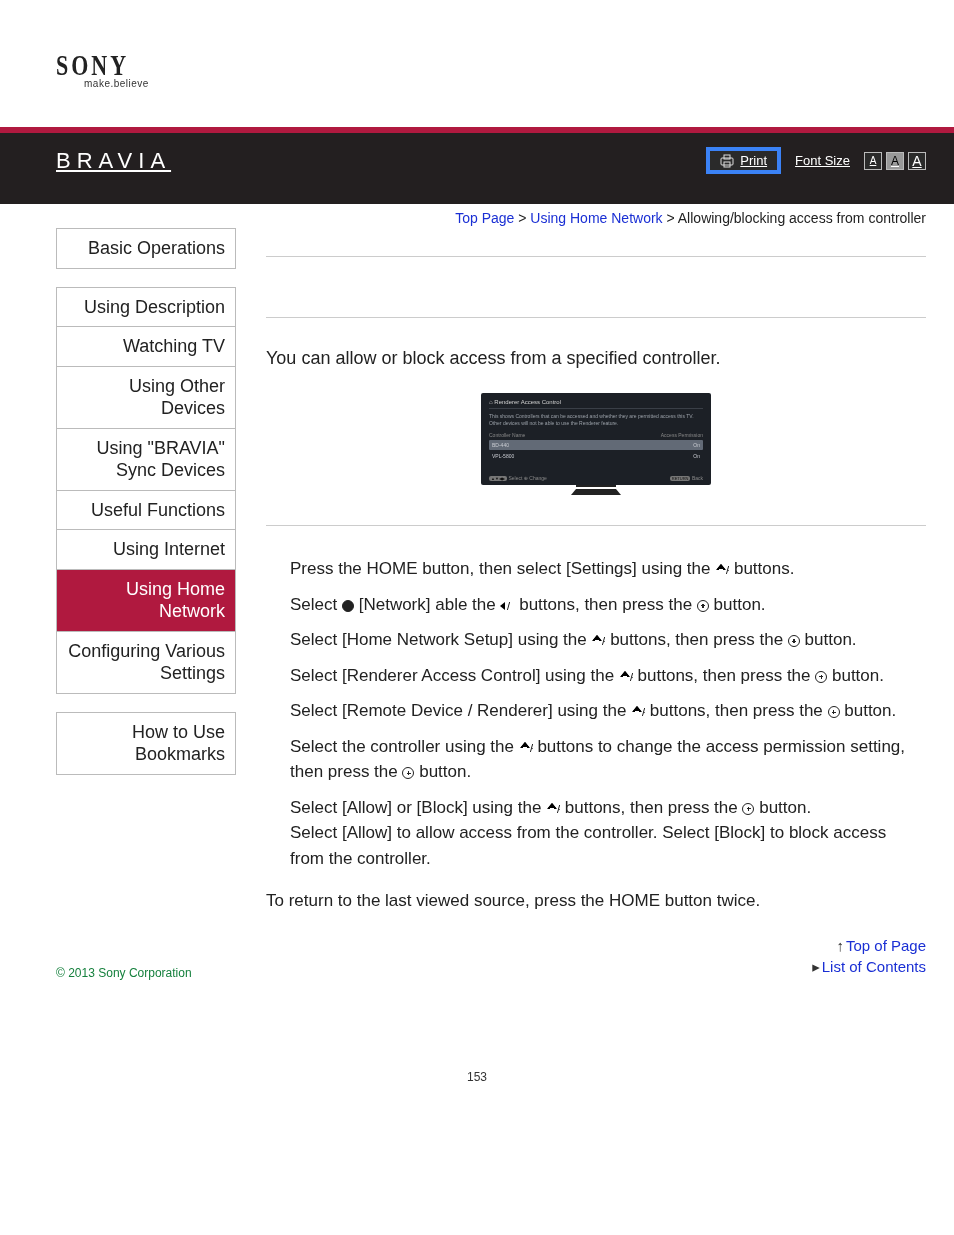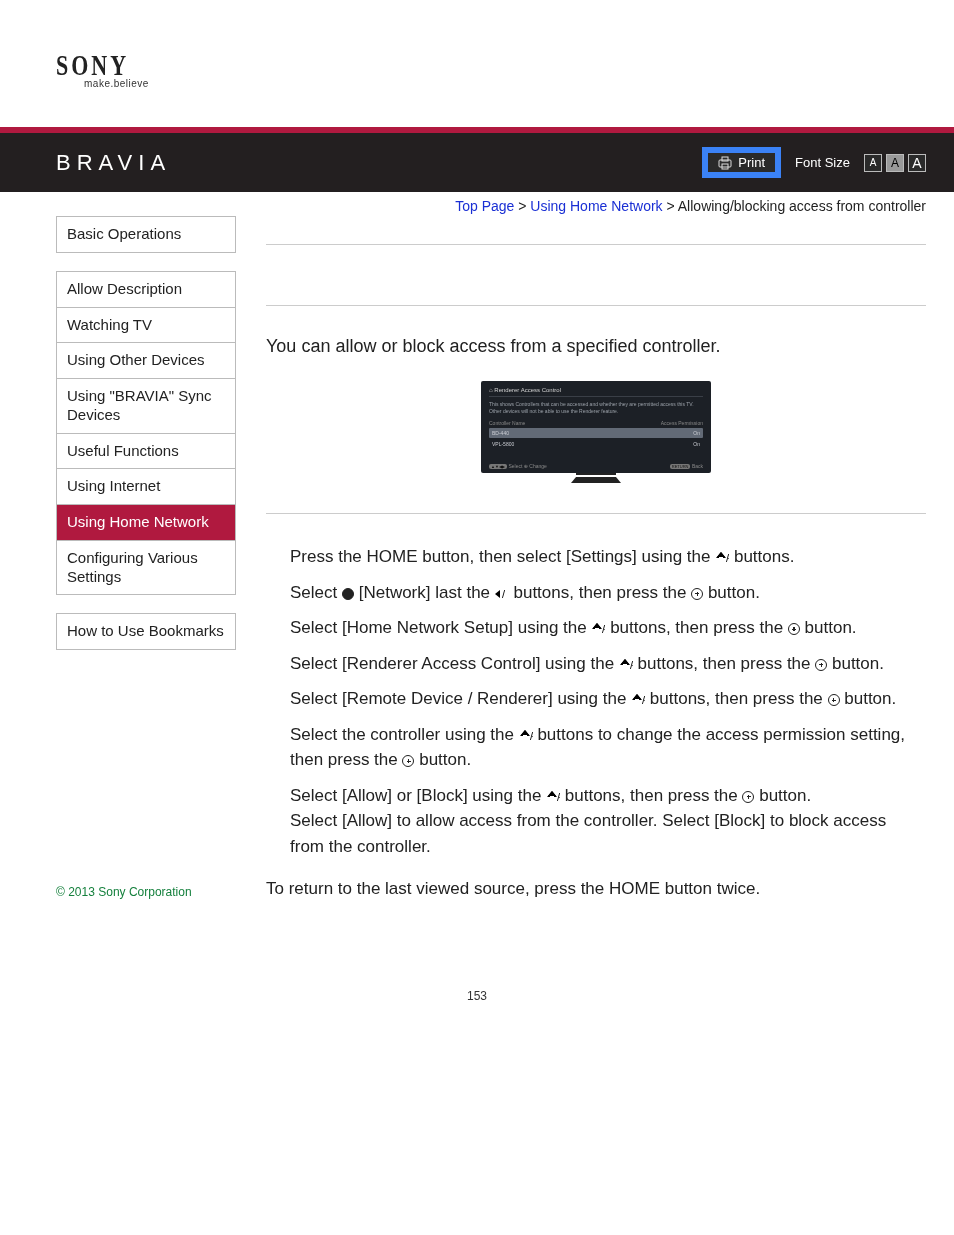--- a/index.html
+++ b/index.html
@@ -19,50 +19,51 @@
     font-size: 22px;
     letter-spacing: 3px;
     transform: scaleY(1.35);
     transform-origin: left top;
   }
   .tagline { font-size: 10px; color:#333; margin-top: 4px; letter-spacing: 0.5px; padding-left: 28px;}
   .red-bar { height: 6px; background: #b0193f; margin-top: 38px; }
   .black-bar {
     background: #231f20; color: #fff;
     display: flex; align-items:center; justify-content: space-between;
-    padding: 14px 28px 14px 56px;
+    padding: 14px 28px 30px 56px;
+    text-decoration: underline;
   }
   .bravia {
     font-family: Arial, sans-serif;
     font-weight: 400; letter-spacing: 6px; font-size: 22px;
   }
   .bar-right { display:flex; align-items:center; gap:14px; font-size:13px;}
   .print-btn {
-    border:6px solid #3b82f6; padding: 2px 10px; display:flex; align-items:center; gap:6px;
+    border:4px solid #3b82f6; padding: 2px 10px; display:flex; align-items:center; gap:6px;
     background: #2a2a2a;
   }
   .print-icon svg { display:block; }
   .font-size-label { font-size: 13px; }
   .font-size-boxes { display:flex; gap:4px; }
   .fs-box {
     border:1px solid #bbb; width:18px; height:18px;
     display:flex; align-items:center; justify-content:center;
     font-size:10px; color:#fff; background:#2a2a2a;
   }
   .fs-box.active { background:#999; color:#000; }
   .fs-box.lg { font-size:14px; }
   .fs-box.md { font-size:12px; }
   .fs-box.sm { font-size:10px; }
 
   .content-wrap { display:flex; padding: 0 28px 0 56px; gap: 30px; }
   .sidebar { width: 180px; flex-shrink:0; padding-top: 24px;}
   .side-group { border:1px solid #bbb; margin-bottom: 18px; }
   .side-item {
-    border-bottom:1px solid #bbb; padding: 8px 10px; font-size:15px;
-    line-height:1.25; cursor:pointer; background:#fff;
+    border-bottom:1px solid #bbb; padding: 8px 10px; font-size:18px;
+    line-height:1.25; cursor:pointer; background:#fff;text-align:right;
   }
   .side-item:last-child { border-bottom:none; }
   .side-item.active { background:#b0193f; color:#fff; }
   .main { flex:1; padding-top: 6px; }
   .breadcrumb { font-size: 14px; text-align: right; color:#222; margin-bottom: 10px;}
   .breadcrumb a { color: #1a2fd4; text-decoration:none;text-align:right; }
   hr.sep { border: none; border-top:1px solid #ccc; margin: 30px 0; }
   .intro { font-size: 18px; margin-bottom: 24px; }
 
   
@@ -165,21 +166,21 @@
       </div>
     </div>
   </div>
 
   <div class="content-wrap">
     <div class="sidebar">
       <div class="side-group">
         <div class="side-item">Basic Operations</div>
       </div>
       <div class="side-group">
-        <div class="side-item">Allow Description</div>
+        <div class="side-item">Using Description</div>
         <div class="side-item">Watching TV</div>
         <div class="side-item">Using Other Devices</div>
         <div class="side-item">Using "BRAVIA" Sync Devices</div>
         <div class="side-item">Useful Functions</div>
         <div class="side-item">Using Internet</div>
         <div class="side-item active">Using Home Network</div>
         <div class="side-item">Configuring Various Settings</div>
       </div>
       <div class="side-group">
         <div class="side-item">How to Use Bookmarks</div>
@@ -227,21 +228,21 @@
 
       <hr class="sep">
 
       <div class="steps">
         <p>
           <span>Press the HOME button, then select [Settings] using the </span><svg class="icon-inline" width="26" height="12">
               <use href="#arrows-ud"></use>
             </svg><span> buttons.</span>
         </p>
         <p>
-          <span>Select </span><span class="icon-globe"></span><span> [Network] last the </span><svg class="icon-inline" width="24" height="12">
+          <span>Select </span><span class="icon-globe"></span><span> [Network] able the </span><svg class="icon-inline" width="24" height="12">
               <use href="#arrows-lr"></use>
             </svg><span> buttons, then press the </span><span class="icon-enter"></span><span> button.</span>
         </p>
         <p>
           <span>Select [Home Network Setup] using the </span><svg class="icon-inline" width="26" height="12">
               <use href="#arrows-ud"></use>
             </svg><span> buttons, then press the </span><span class="icon-enter"></span><span> button.</span>
         </p>
         <p>
           <span>Select [Renderer Access Control] using the </span><svg class="icon-inline" width="26" height="12">
@@ -261,20 +262,24 @@
         <p>
           <span>Select [Allow] or [Block] using the </span><svg class="icon-inline" width="26" height="12">
               <use href="#arrows-ud"></use>
             </svg><span> buttons, then press the </span><span class="icon-enter"></span><span> button.</span><br>
           <span>Select [Allow] to allow access from the controller. Select [Block] to block access from the controller.</span>
         </p>
       </div>
 
       <p class="final-note">To return to the last viewed source, press the HOME button twice.</p>
 
+      <div class="bottom-links">
+        <a href="#"><span class="arrow-up">↑</span><span>Top of Page</span></a>
+        <a href="#"><span class="caret">▸</span><span>List of Contents</span></a>
+      </div>
     </div>
   </div>
 
   <div class="footer-row">
     <div class="copyright">© 2013 Sony Corporation</div>
     <div></div>
   </div>
 
   <div class="page-num">153</div>
 </div>

